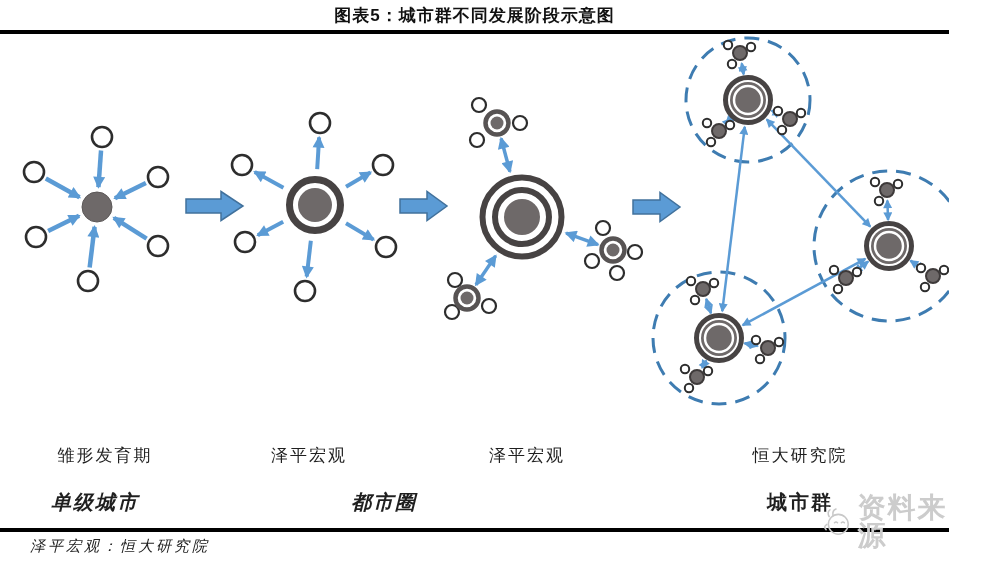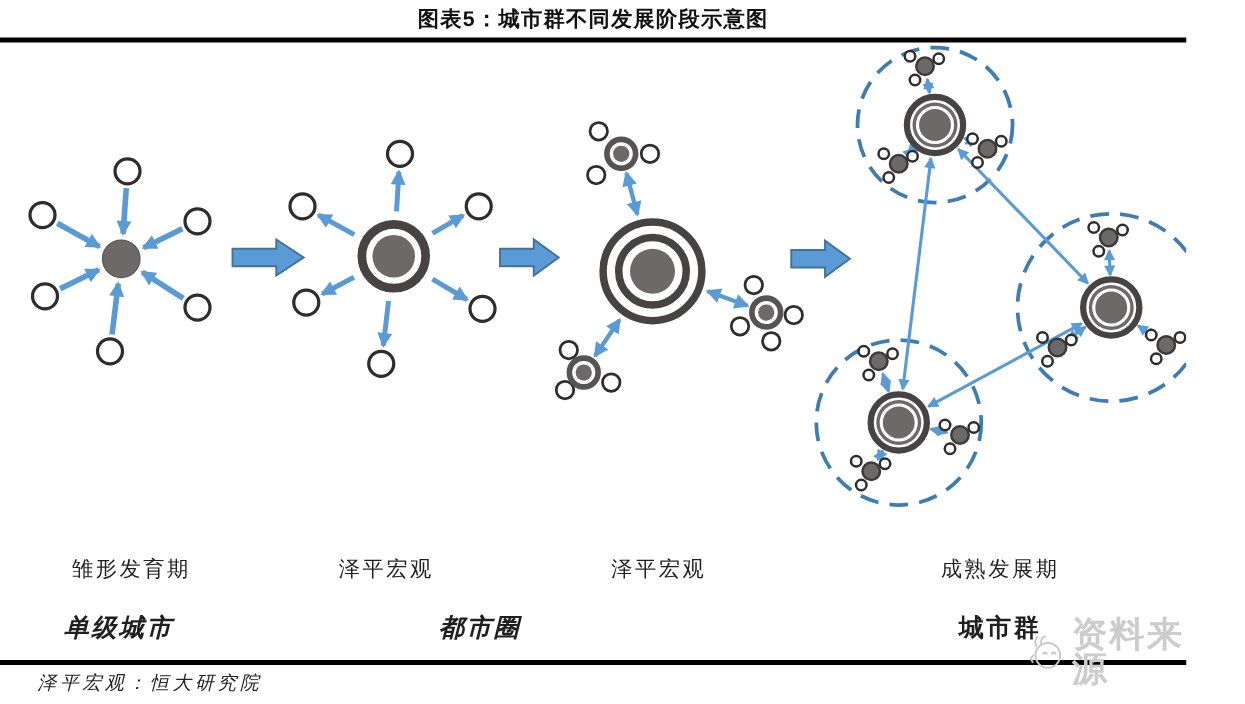--- a/index.html
+++ b/index.html
@@ -160,21 +160,21 @@
       <circle cx="697" cy="377" r="7" fill="#6E6969" stroke="#3e3a3a" stroke-width="2"></circle>
       <circle cx="756" cy="340" r="4.2" fill="#fff" stroke="#2D2D2D" stroke-width="2"></circle>
       <circle cx="779" cy="342" r="4.2" fill="#fff" stroke="#2D2D2D" stroke-width="2"></circle>
       <circle cx="760" cy="359" r="4.2" fill="#fff" stroke="#2D2D2D" stroke-width="2"></circle>
       <circle cx="768" cy="348" r="7" fill="#6E6969" stroke="#3e3a3a" stroke-width="2"></circle>
     </svg>
 
   <div class="stage-label" style="left: 105px;">雏形发育期</div>
   <div class="stage-label" style="left: 309px;">泽平宏观</div>
   <div class="stage-label" style="left: 527px;">泽平宏观</div>
-  <div class="stage-label" style="left: 800px;">成熟发展期</div>
+  <div class="stage-label" style="left: 800px;">恒大研究院</div>
 
   <div class="category-label" style="left: 95px; font-style: italic;">单级城市</div>
   <div class="category-label" style="left: 384px; font-style: italic;">都市圈</div>
   <div class="category-label" style="left: 800px;">城市群</div>
 
   <div class="watermark">
     <svg class="mascot" width="44" height="42" viewBox="0 0 44 42">
       <circle cx="24" cy="24" r="13" fill="none" stroke="#c8c8c8" stroke-width="2"></circle>
       <path d="M12 14 Q9 8 13 5 M17 12 Q16 6 21 4" fill="none" stroke="#c8c8c8" stroke-width="2" stroke-linecap="round"></path>
       <path d="M9 24 Q4 27 8 31" fill="none" stroke="#c8c8c8" stroke-width="2" stroke-linecap="round"></path>

